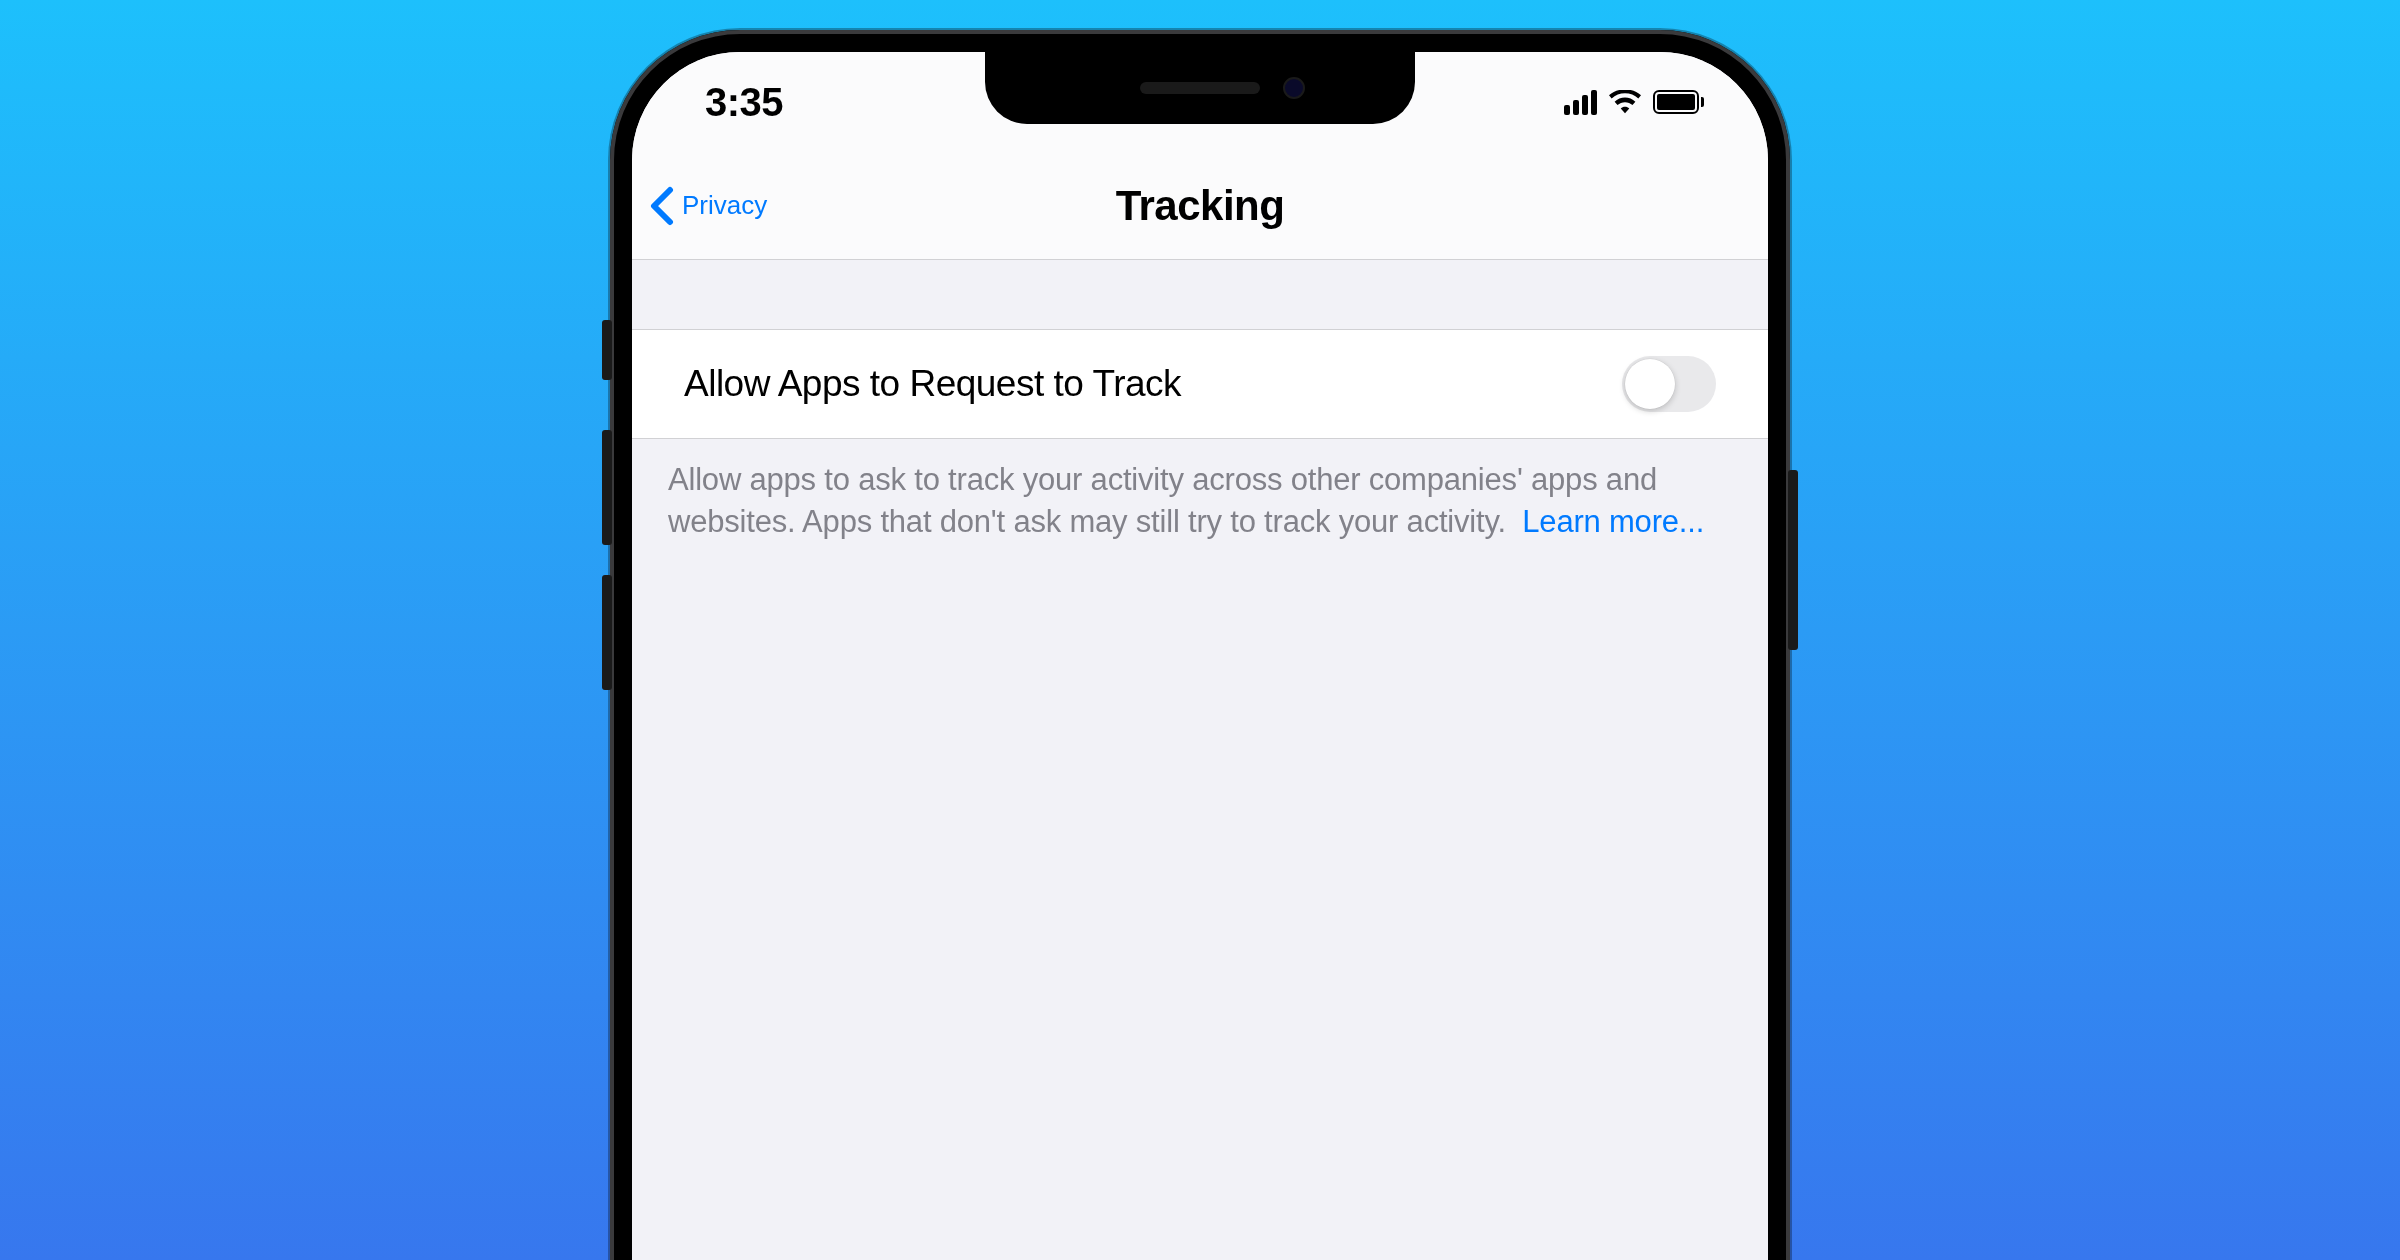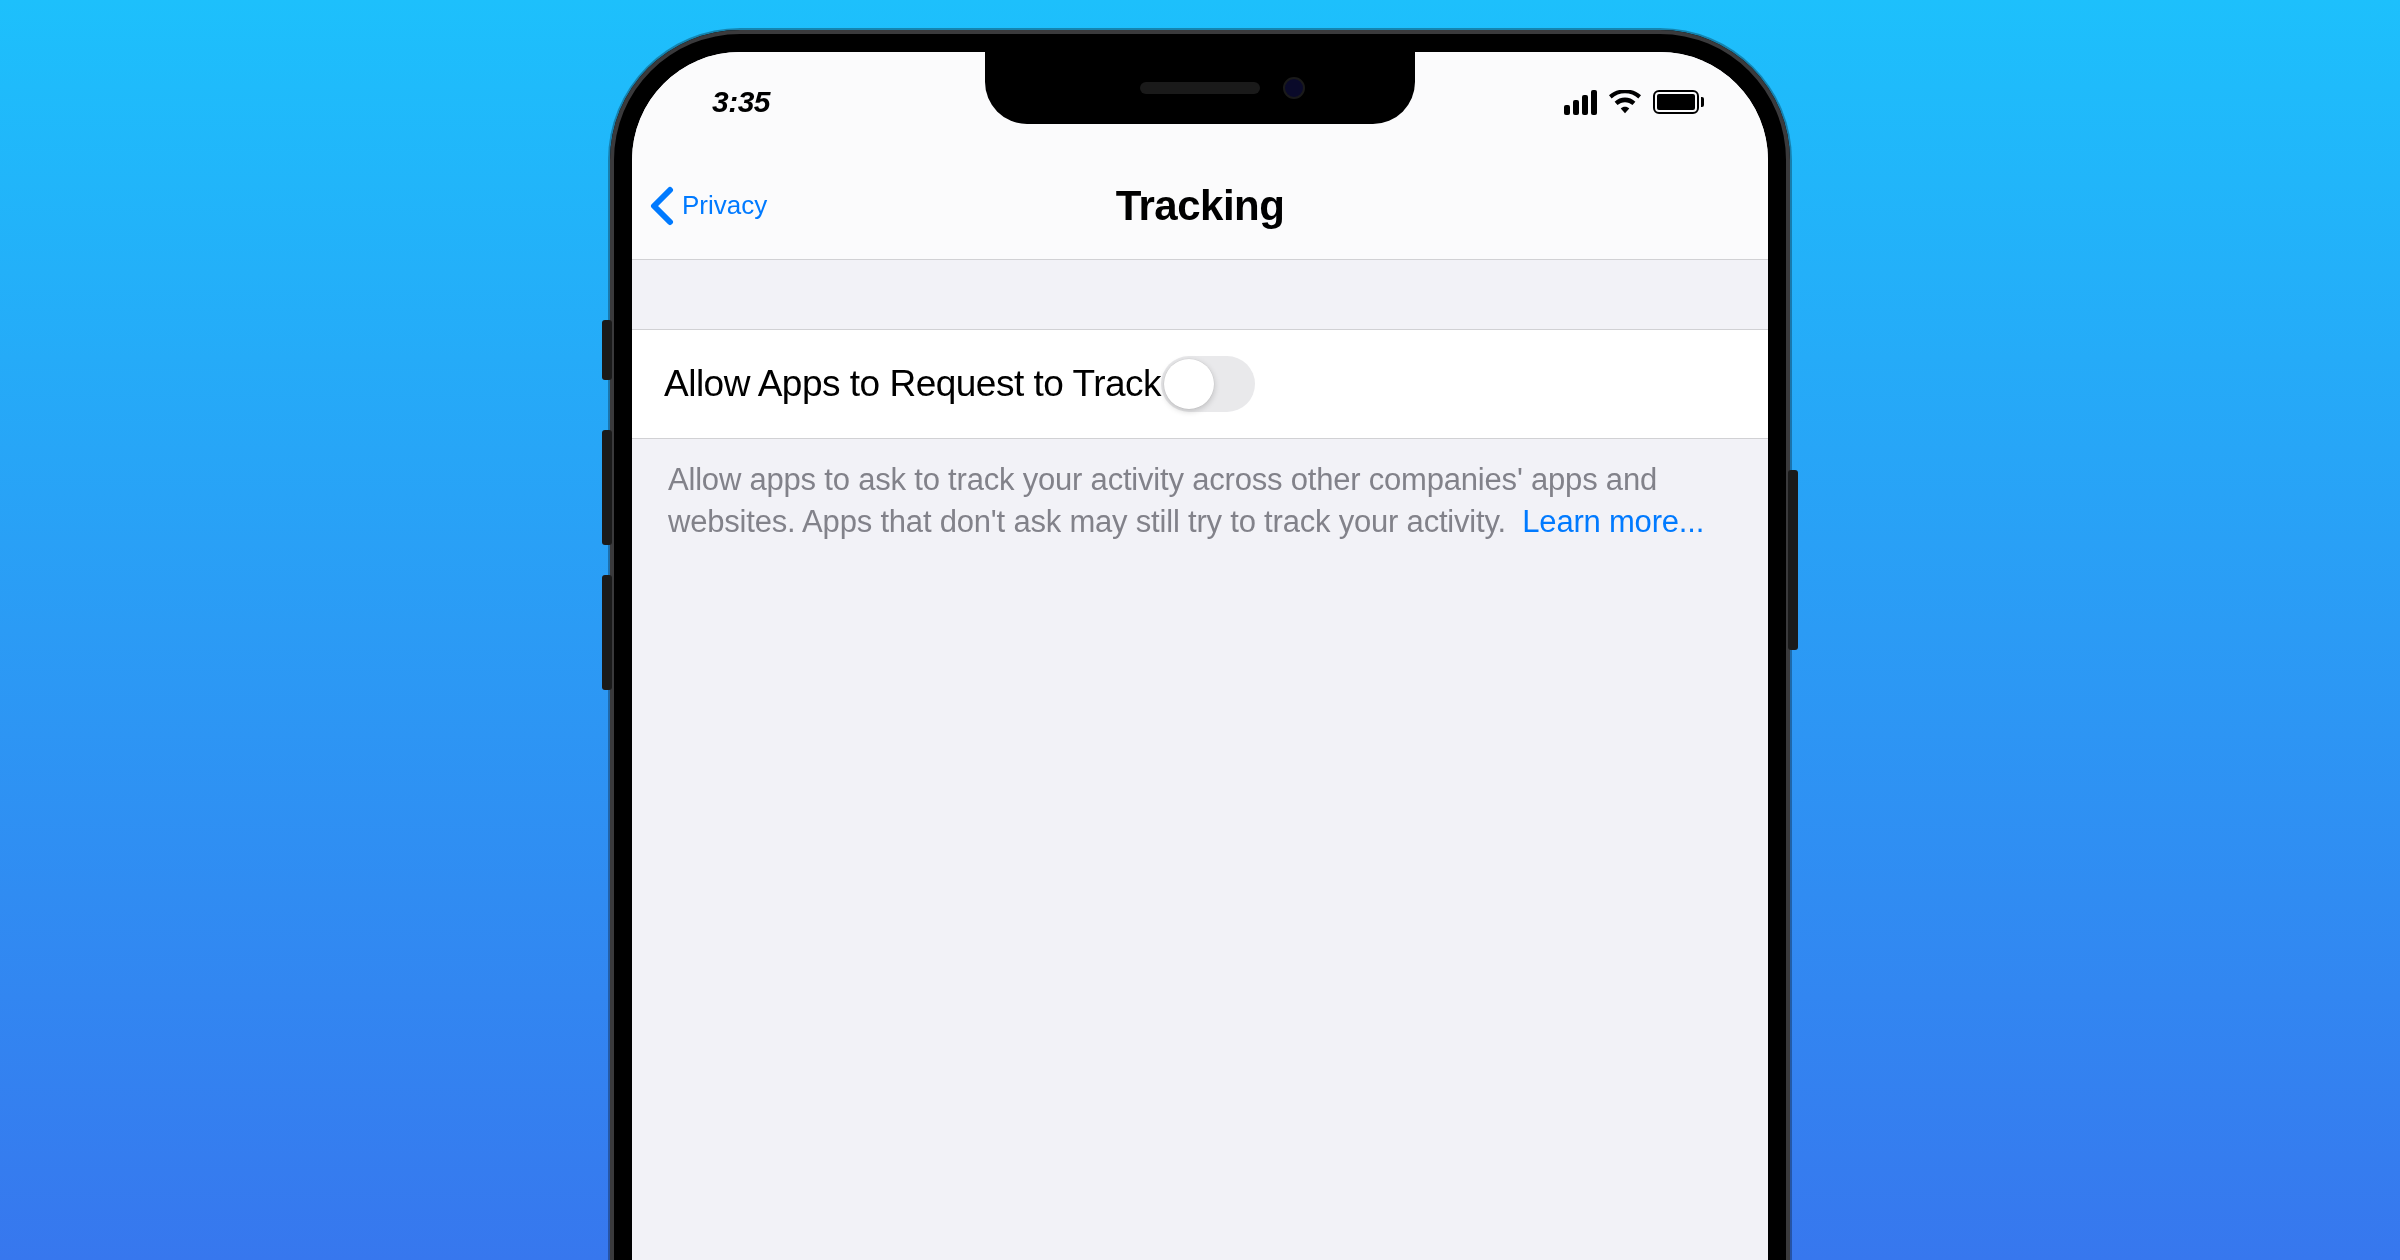--- a/index.html
+++ b/index.html
@@ -90,25 +90,24 @@
       position: relative;
       height: 100px;
       display: flex;
       justify-content: space-between;
       align-items: center;
       padding: 0 60px;
       background: #fbfbfc;
     }
     
     .status-time {
-      font-size: 30px;
+      font-size: 40px;
       font-weight: 600;
       letter-spacing: -0.5px;
-      margin-left: 20px;
-      font-style: italic;
+      margin-left: 13px;
     }
     
     .status-right {
       display: flex;
       align-items: center;
       gap: 12px;
       margin-right: 4px;
     }
     
     .signal-bars {
@@ -193,23 +192,23 @@
     
     
     .settings-spacer {
       height: 70px;
       background: #f2f2f7;
       border-bottom: 1px solid #d1d1d4;
     }
     
     .settings-row {
       background: #fff;
-      padding: 26px 32px;
-      display: flex;
-      justify-content: flex-start;
+      padding: 26px 52px;
+      display: flex;
+      justify-content: space-between;
       align-items: center;
       border-bottom: 1px solid #d1d1d4;
     }
     
     .row-label {
       font-size: 37px;
       font-weight: 400;
       letter-spacing: -0.5px;
     }
     

